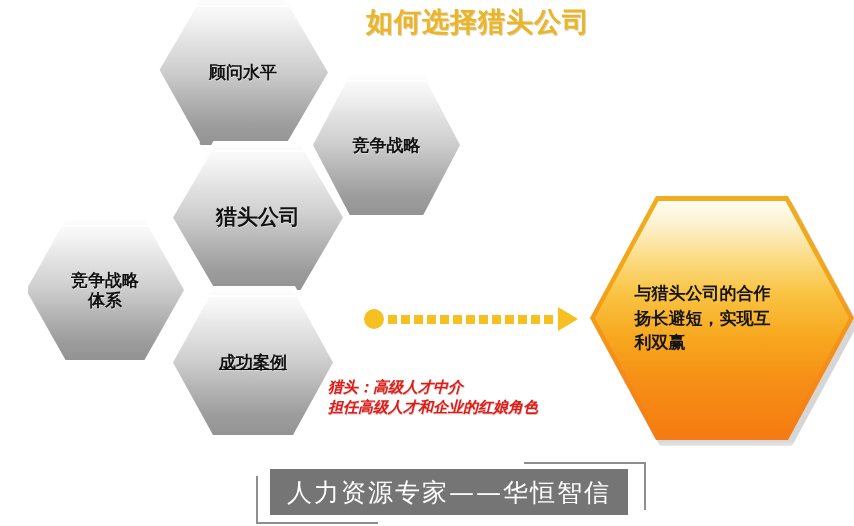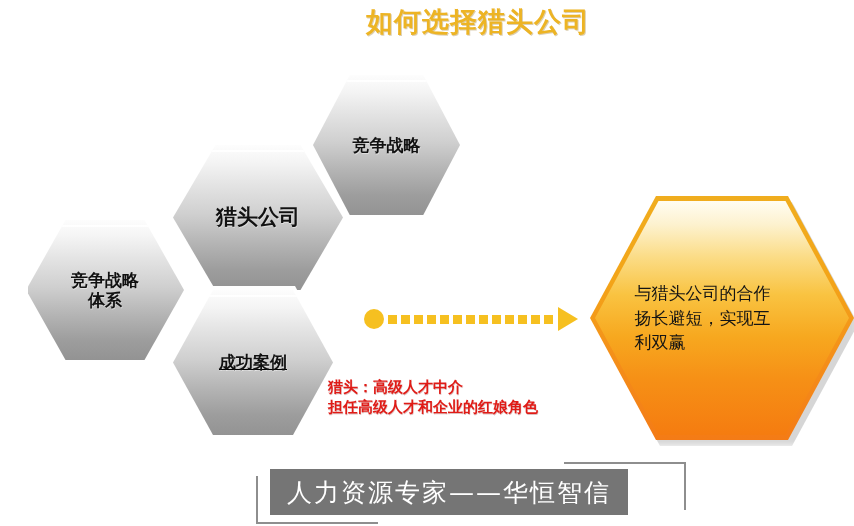--- a/index.html
+++ b/index.html
@@ -108,21 +108,21 @@
         #fbdc86 24%,
         #f9c341 40%,
         #f7a81f 58%,
         #f69016 76%,
         #f57c10 100%);
   }
   .hex-orange-label {
     position: relative;
     z-index: 3;
     color: #141414;
-    font-weight: normal;
+    font-weight: bold;
     font-size: 17px;
     line-height: 1.45;
     text-align: left;
     width: 175px;
     white-space: pre-line;
   }
   .hex-shadow {
     position: absolute;
     -webkit-clip-path: polygon(25% 0%, 75% 0%, 100% 50%, 75% 100%, 25% 100%, 0% 50%);
     clip-path: polygon(25% 0%, 75% 0%, 100% 50%, 75% 100%, 25% 100%, 0% 50%);
@@ -172,30 +172,30 @@
   .red-note {
     position: absolute;
     left: 300px;
     top: 377px;
     color: #e01b16;
     font-size: 15px;
     font-weight: bold;
     line-height: 1.35;
     white-space: pre-line;
     text-shadow: 0.5px 0.5px 0 rgba(120,0,0,0.25);
+    font-style: italic;
   }
 
   
   .banner-wrap {
     position: absolute;
     left: 228px;
     top: 462px;
     width: 390px;
     height: 62px;
-    padding-left: 40px;
   }
   .banner-bracket-left {
     position: absolute;
     left: 0px;
     top: 14px;
     width: 120px;
     height: 46px;
     border-left: 2px solid #8e8e8e;
     border-bottom: 2px solid #8e8e8e;
   }
@@ -227,20 +227,23 @@
   }
 </style>
 </head>
 <body>
 
 <div id="slide">
 
   <div class="title">如何选择猎头公司</div>
 
   <div class="hex-ring" style="left:126px; top:-4px; width:178px; height:153px;"></div>
+  <div class="hex hex-gray" style="left:130px; top:0px; width:170px; height:145px;">
+    <span class="hex-label lbl-17">顾问水平</span>
+  </div>
 
   <div class="hex-ring" style="left:6px; top:68px; width:166px; height:148px;"></div>
 
   <div class="hex-ring" style="left:281px; top:71px; width:155px; height:148px;"></div>
   <div class="hex hex-gray" style="left:285px; top:75px; width:147px; height:140px;align-items:center;">
     <span class="hex-label lbl-17">竞争战略</span>
   </div>
 
   <div class="hex-ring" style="left:141px; top:141px; width:178px; height:153px;"></div>
   <div class="hex hex-gray" style="left:145px; top:145px; width:170px; height:145px;">

